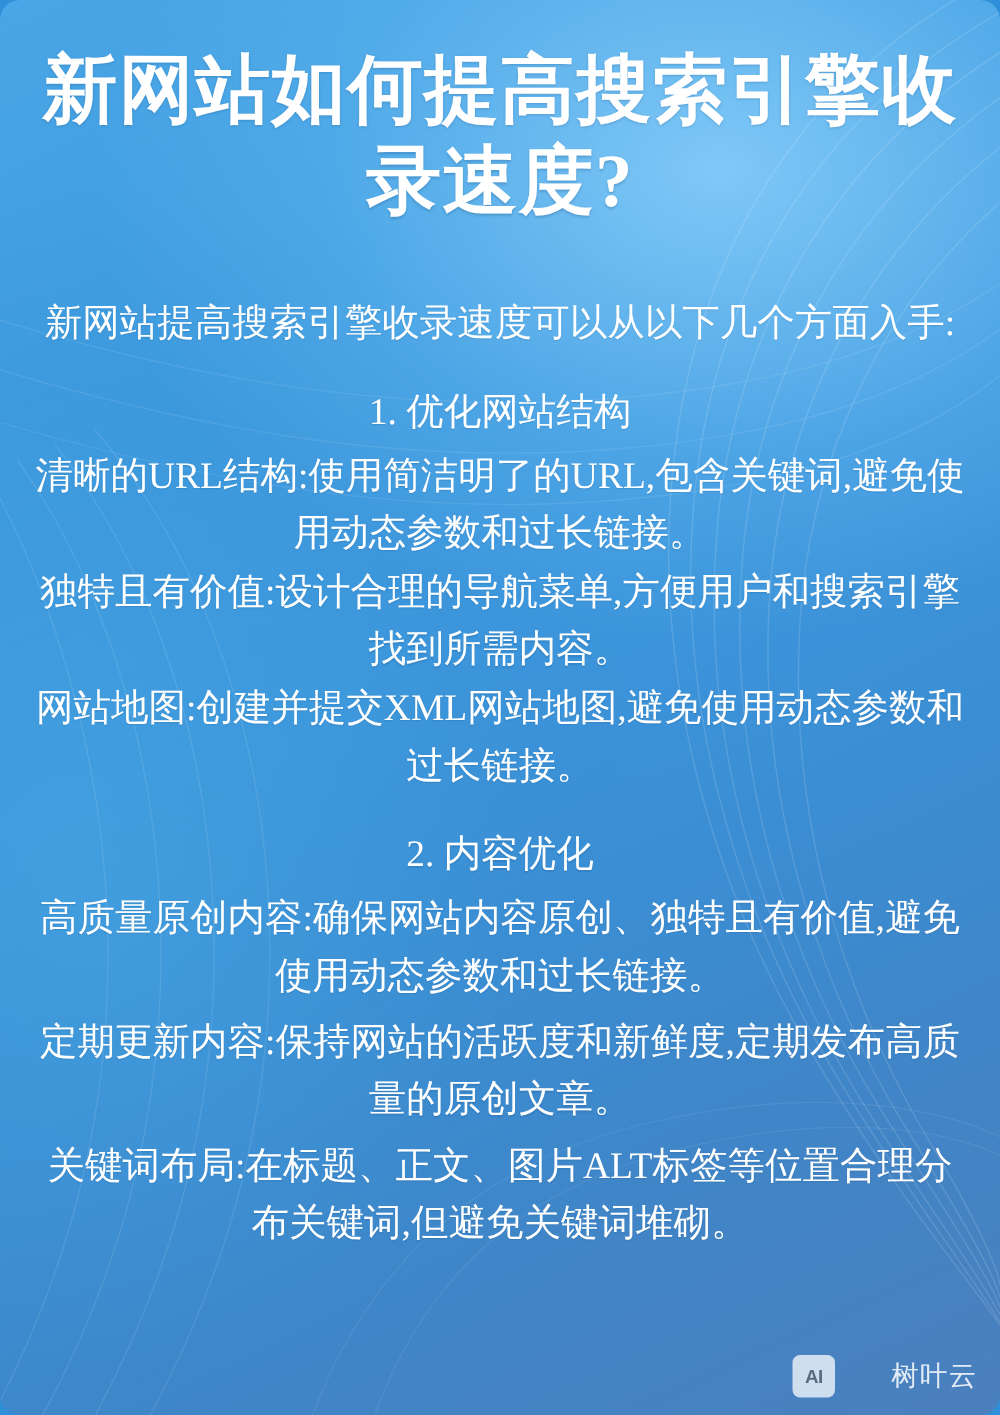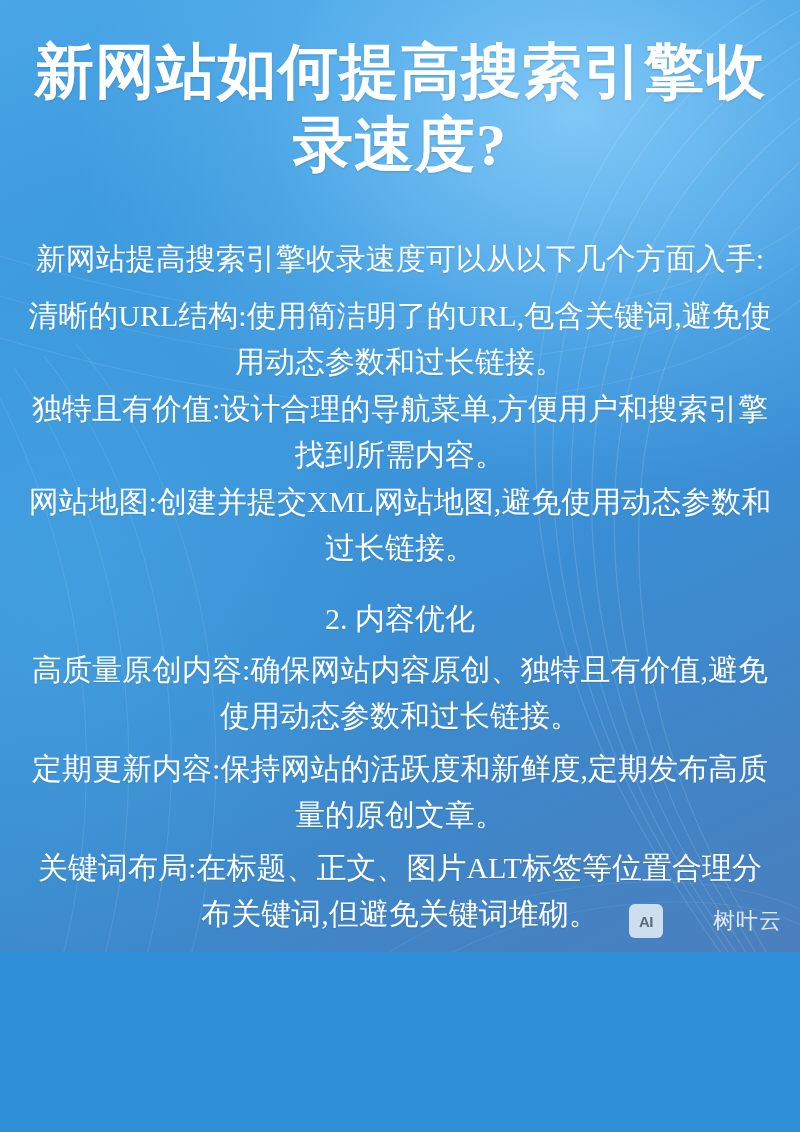--- a/index.html
+++ b/index.html
@@ -9,40 +9,41 @@
   body {
     width: 800px;
     height: 1132px;
     overflow: hidden;
     font-family: "Liberation Serif", "DejaVu Serif", serif;
     background: #2f8fd8;
   }
   #poster {
     position: relative;
     width: 800px;
-    height: 952px;
+    height: 1132px;
     overflow: hidden;
     background:
       radial-gradient(ellipse 700px 520px at 72% 12%, rgba(150,215,255,0.75) 0%, rgba(120,200,250,0.25) 45%, rgba(60,150,220,0.0) 72%),
       radial-gradient(ellipse 620px 700px at 8% 62%, rgba(70,165,225,0.55) 0%, rgba(55,140,205,0.15) 55%, rgba(40,120,190,0) 80%),
       linear-gradient(155deg, #4aa6e6 0%, #3e9ce0 22%, #3d97dd 45%, #3b8ed4 62%, #3f86c8 78%, #4b7fbd 100%);
+    border-radius: 16px;
   }
   
   .swirls {
     position: absolute;
     inset: 0;
     pointer-events: none;
   }
   .watermark-wrap {
     position: absolute;
     right: 18px;
     bottom: 14px;
     display: flex;
     align-items: center;
-    gap: 7px;
+    gap: 2px;
     opacity: 0.92;
   }
   .wm-badge {
     width: 34px;
     height: 34px;
     border-radius: 6px;
     background: rgba(255,255,255,0.80);
     display: flex;
     align-items: center;
     justify-content: center;
@@ -135,20 +136,21 @@
     </g>
   </svg>
 
   <div class="content">
 
     <h1 class="title">新网站如何提高搜索引擎收录速度?</h1>
 
     <p class="para intro">新网站提高搜索引擎收录速度可以从以下几个方面入手:</p>
 
     <div class="block">
+      <h2 class="section">1. 优化网站结构</h2>
       <p class="para">清晰的URL结构:使用简洁明了的URL,包含关键词,避免使用动态参数和过长链接。</p>
       <p class="para">独特且有价值:设计合理的导航菜单,方便用户和搜索引擎找到所需内容。</p>
       <p class="para">网站地图:创建并提交XML网站地图,避免使用动态参数和过长链接。</p>
     </div>
 
     <div class="block">
       <h2 class="section">2. 内容优化</h2>
       <p class="para">高质量原创内容:确保网站内容原创、独特且有价值,避免使用动态参数和过长链接。</p>
       <div class="spacer-sm"></div>
       <p class="para">定期更新内容:保持网站的活跃度和新鲜度,定期发布高质量的原创文章。</p>

